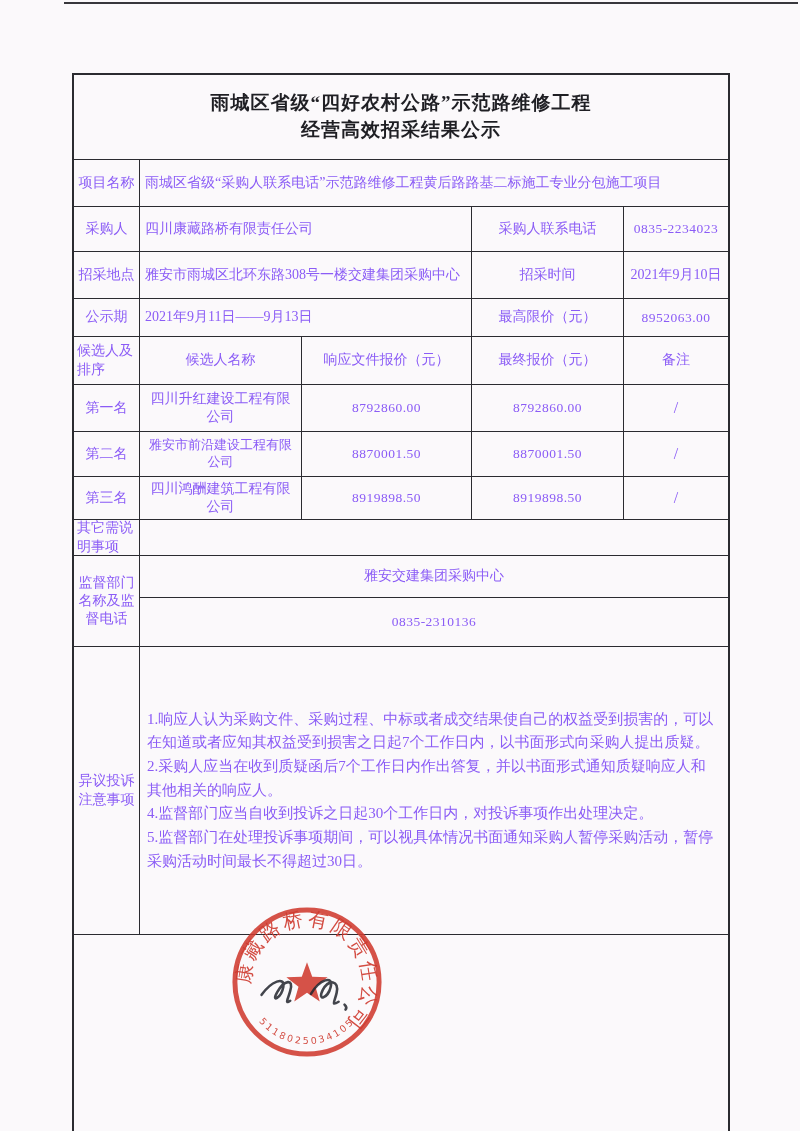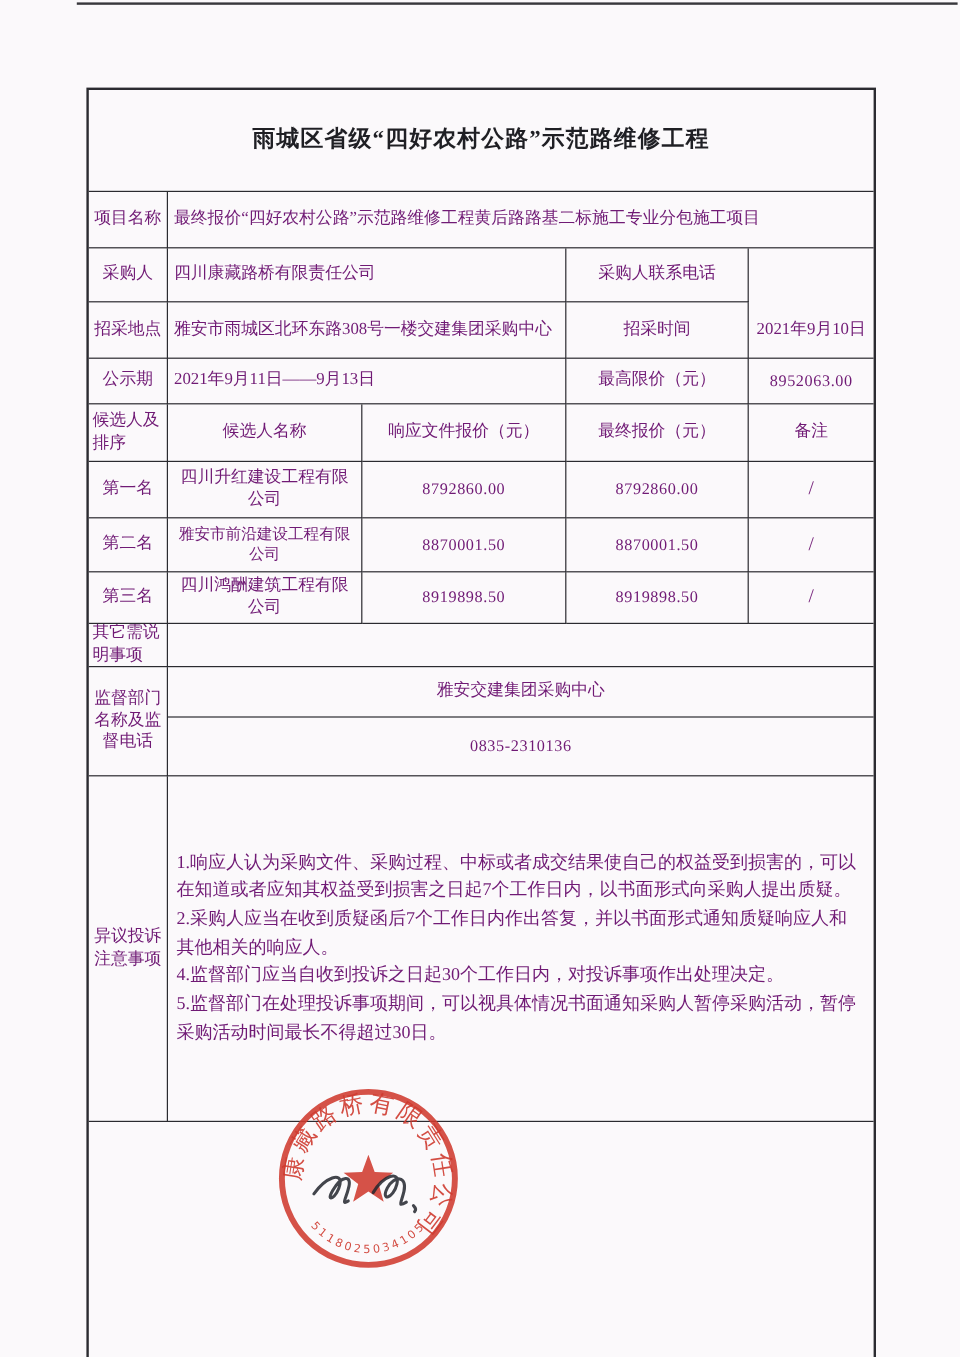--- a/index.html
+++ b/index.html
@@ -13,21 +13,21 @@
   .doc{
     position:absolute;left:72px;top:73px;width:658px;height:1066px;box-sizing:border-box;
     border:2px solid #2b2b30;
     display:grid;
     grid-template-columns:66px 162px 170px 152px 1fr;
     grid-template-rows:85px 47px 45px 47px 38px 48px 47px 45px 43px 36px 42px 49px 288px 47px;
   }
   .cell{
     box-sizing:border-box;display:flex;align-items:center;justify-content:center;
     text-align:center;font-size:14px;line-height:1.3;padding:2px 5px;
-    color:#701a75;overflow:hidden;
+    color:#8b5cf6;overflow:hidden;
   }
   .br{border-right:1.6px solid #2b2b30;}
   .bb{border-bottom:1.6px solid #2b2b30;}
   .left{justify-content:flex-start;text-align:left;}
   .title-cell{flex-direction:column;font-weight:bold;font-size:19px;line-height:1.42;letter-spacing:1px;color:#1f1f24;}
   .lbl{padding:2px 3px;}
   .num{font-size:13.5px;letter-spacing:.5px;}
   .obj-content{
     flex-direction:column;align-items:flex-start;justify-content:center;
     text-align:left;font-size:15px;line-height:1.58;padding:6px 10px 6px 7px;
@@ -39,28 +39,30 @@
 </style>
 </head>
 <body>
 
 <div class="scan-edge"></div>
 
 <div class="doc">
 
   <div class="cell title-cell bb" style="grid-column:1/6;grid-row:1;">
     <div>雨城区省级“四好农村公路”示范路维修工程</div>
+    <div>经营高效招采结果公示</div>
   </div>
 
   <div class="cell lbl br bb" style="grid-column:1;grid-row:2;">项目名称</div>
-  <div class="cell left bb" style="grid-column:2/6;grid-row:2;">最终报价“四好农村公路”示范路维修工程黄后路路基二标施工专业分包施工项目</div>
+  <div class="cell left bb" style="grid-column:2/6;grid-row:2;">雨城区省级“采购人联系电话”示范路维修工程黄后路路基二标施工专业分包施工项目</div>
 
   <div class="cell lbl br bb" style="grid-column:1;grid-row:3;">采购人</div>
   <div class="cell left br bb" style="grid-column:2/4;grid-row:3;">四川康藏路桥有限责任公司</div>
   <div class="cell br bb" style="grid-column:4;grid-row:3;">采购人联系电话</div>
+  <div class="cell num bb" style="grid-column:5;grid-row:3;">0835-2234023</div>
 
   <div class="cell lbl br bb" style="grid-column:1;grid-row:4;">招采地点</div>
   <div class="cell left br bb" style="grid-column:2/4;grid-row:4;">雅安市雨城区北环东路308号一楼交建集团采购中心</div>
   <div class="cell br bb" style="grid-column:4;grid-row:4;">招采时间</div>
   <div class="cell bb" style="grid-column:5;grid-row:4;">2021年9月10日</div>
 
   <div class="cell lbl br bb" style="grid-column:1;grid-row:5;">公示期</div>
   <div class="cell left br bb" style="grid-column:2/4;grid-row:5;">2021年9月11日——9月13日</div>
   <div class="cell br bb" style="grid-column:4;grid-row:5;">最高限价（元）</div>
   <div class="cell num bb" style="grid-column:5;grid-row:5;">8952063.00</div>

